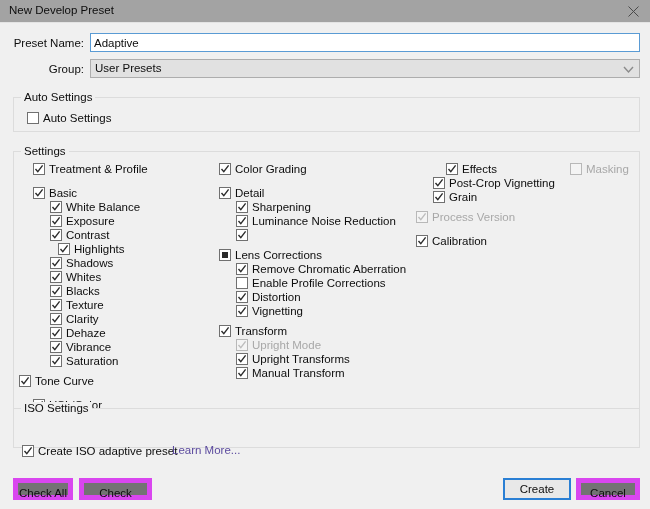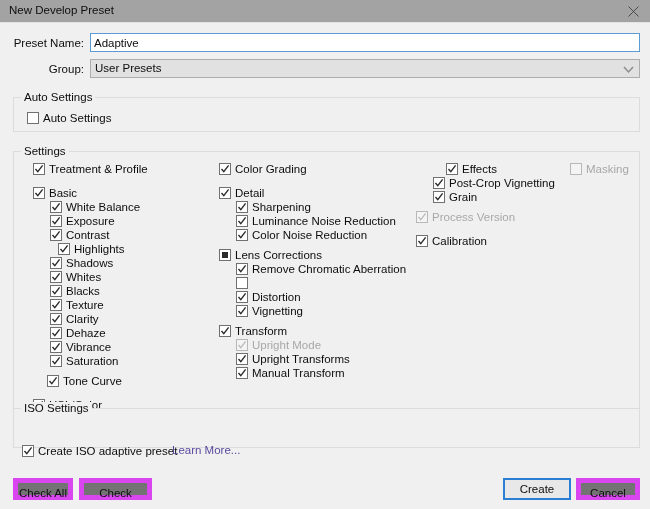--- a/index.html
+++ b/index.html
@@ -299,21 +299,21 @@
       <span class="cb-label">Vibrance</span>
     </div>
     <div class="cb-row" style="left: 50px; top: 354px;">
       <span class="cbox">
         <svg width="10" height="10" viewBox="0 0 10 10">
           <path d="M1.5 5 L3.8 7.6 L8.6 1.4" fill="none" stroke="#2b2b2b" stroke-width="1.4"></path>
         </svg>
       </span>
       <span class="cb-label">Saturation</span>
     </div>
-    <div class="cb-row" style="left: 47px; top: 374px; text-align: right;">
+    <div class="cb-row" style="left: 19px; top: 374px; text-align: right;">
       <span class="cbox">
         <svg width="10" height="10" viewBox="0 0 10 10">
           <path d="M1.5 5 L3.8 7.6 L8.6 1.4" fill="none" stroke="#2b2b2b" stroke-width="1.4"></path>
         </svg>
       </span>
       <span class="cb-label">Tone Curve</span>
     </div>
     <div class="cb-row" style="left: 33px; top: 398px;">
       <span class="cbox">
         <svg width="10" height="10" viewBox="0 0 10 10">
@@ -355,38 +355,38 @@
         </svg>
       </span>
       <span class="cb-label">Luminance Noise Reduction</span>
     </div>
     <div class="cb-row" style="left: 236px; top: 228px;">
       <span class="cbox">
         <svg width="10" height="10" viewBox="0 0 10 10">
           <path d="M1.5 5 L3.8 7.6 L8.6 1.4" fill="none" stroke="#2b2b2b" stroke-width="1.4"></path>
         </svg>
       </span>
-      <span class="cb-label">Color Noise Reduction</span>
     </div>
     <div class="cb-row" style="left: 219px; top: 248px;">
       <span class="cbox">
         <span class="sq"></span>
       </span>
       <span class="cb-label">Lens Corrections</span>
     </div>
     <div class="cb-row" style="left: 236px; top: 262px;">
       <span class="cbox">
         <svg width="10" height="10" viewBox="0 0 10 10">
           <path d="M1.5 5 L3.8 7.6 L8.6 1.4" fill="none" stroke="#2b2b2b" stroke-width="1.4"></path>
         </svg>
       </span>
       <span class="cb-label">Remove Chromatic Aberration</span>
     </div>
     <div class="cb-row" style="left: 236px; top: 276px;">
       <span class="cbox"></span>
+      <span class="cb-label">Enable Profile Corrections</span>
     </div>
     <div class="cb-row" style="left: 236px; top: 290px;">
       <span class="cbox">
         <svg width="10" height="10" viewBox="0 0 10 10">
           <path d="M1.5 5 L3.8 7.6 L8.6 1.4" fill="none" stroke="#2b2b2b" stroke-width="1.4"></path>
         </svg>
       </span>
       <span class="cb-label">Distortion</span>
     </div>
     <div class="cb-row" style="left: 236px; top: 304px;">

